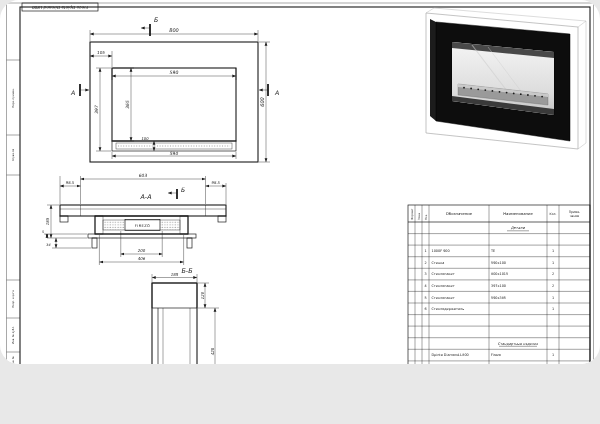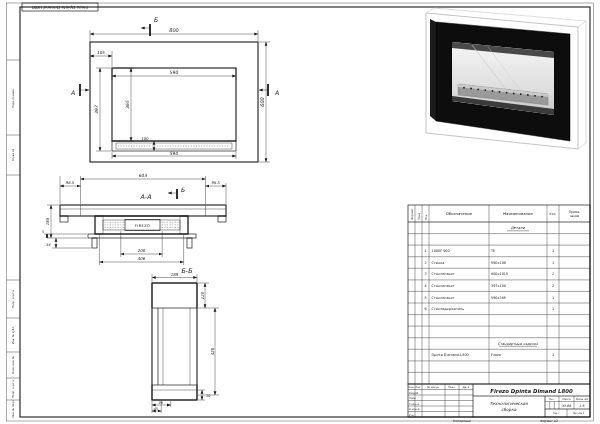--- a/index.html
+++ b/index.html
@@ -1,16 +1,16 @@
 <!DOCTYPE html>
 <html><head>
 <meta charset="utf-8">
 <style>
   html,body{margin:0;padding:0;background:#e8e8e8;}
-  .sheet{position:relative;width:600px;height:424px;background:#ffffff;overflow:hidden;}
+  .sheet{position:relative;width:600px;height:364px;background:#ffffff;overflow:hidden;border-radius:19px;}
   svg text{font-family:"DejaVu Sans", sans-serif; fill:#1a1a1a;}
   .it{font-style:italic;}
   .thin{stroke:#1a1a1a;stroke-width:0.4;fill:none;}
   .mid{stroke:#1a1a1a;stroke-width:0.7;fill:none;}
   .thick{stroke:#1a1a1a;stroke-width:1.1;fill:none;}
   .cut{stroke:#1a1a1a;stroke-width:1.8;fill:none;}
   .dim{stroke:#1a1a1a;stroke-width:0.4;fill:none;}
 </style>
 </head>
 <body>

